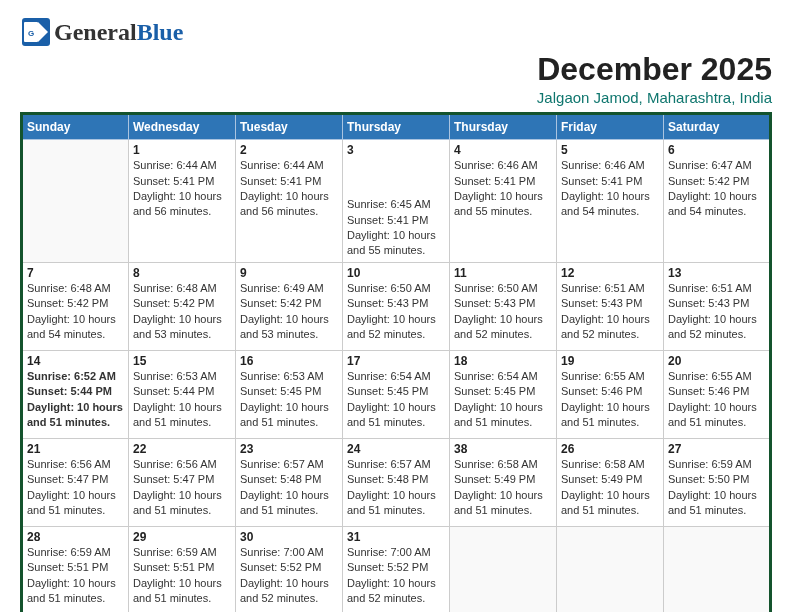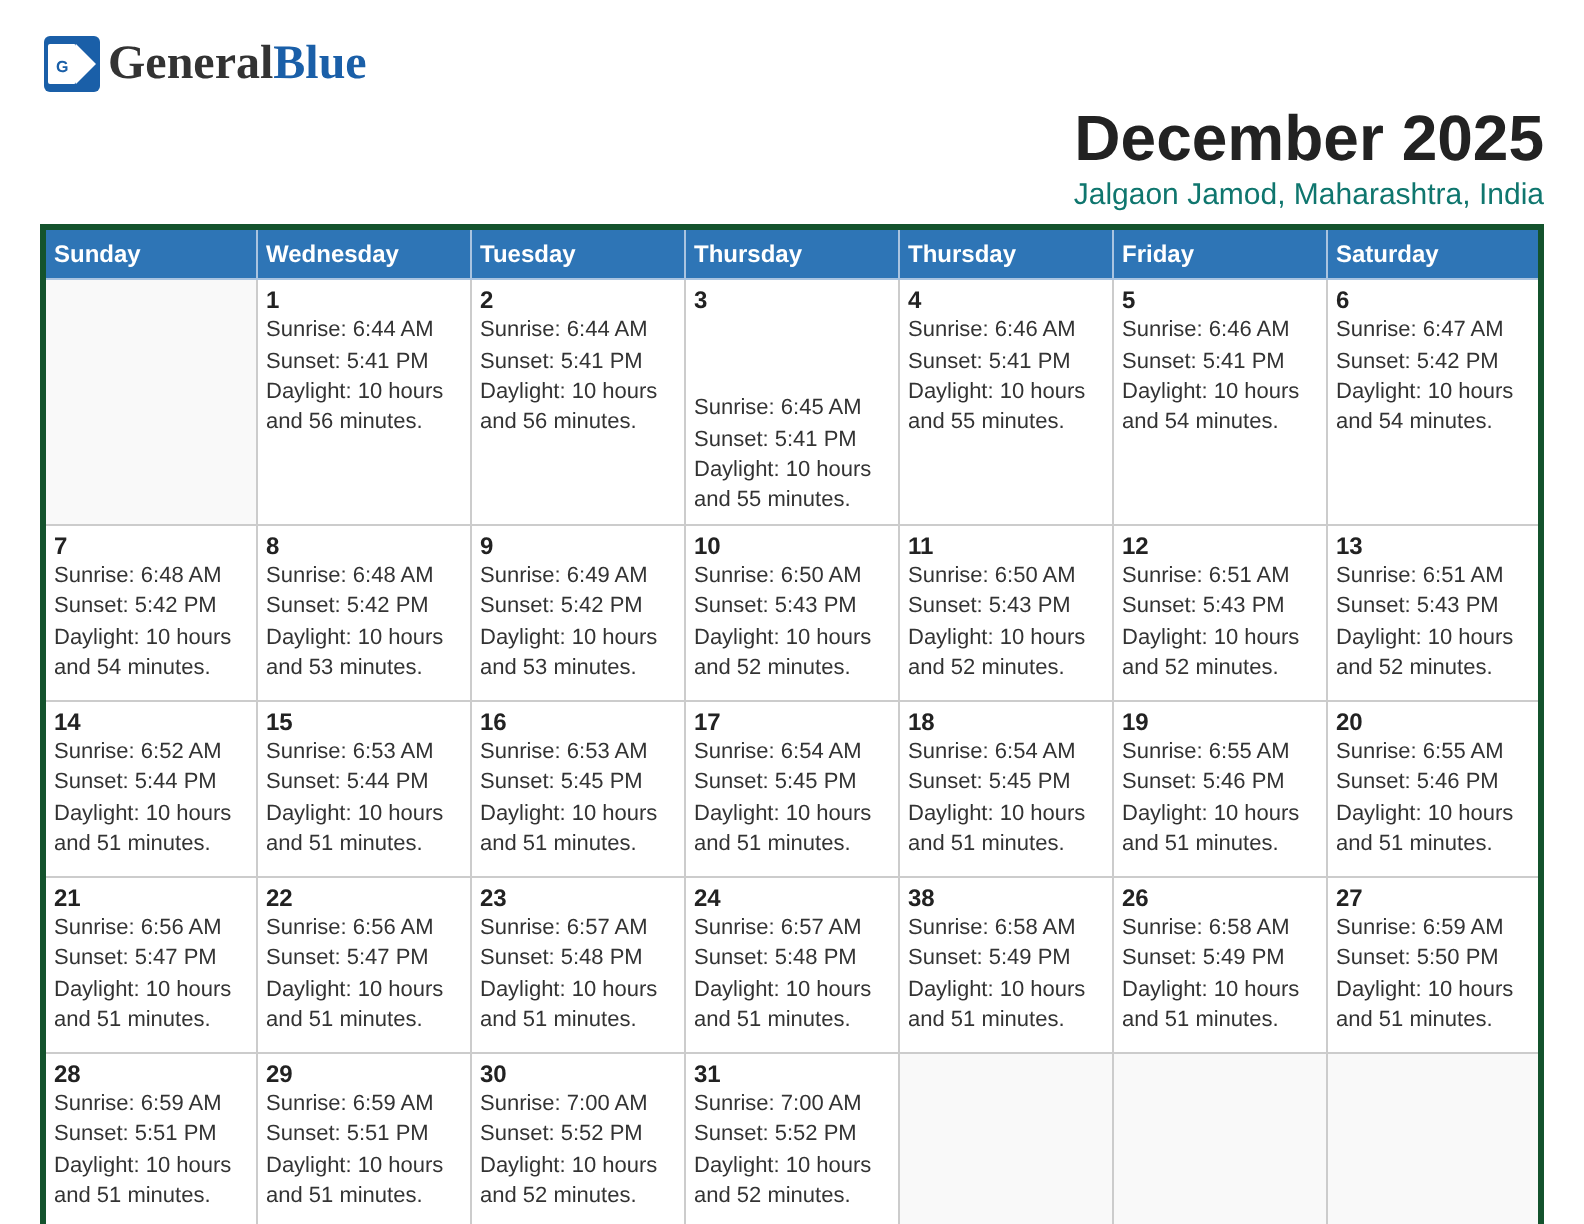--- a/index.html
+++ b/index.html
@@ -228,21 +228,21 @@
             <span class="cell-day">13</span>
             <div class="cell-info" style="white-space: pre-line;">Sunrise: 6:51 AM
 Sunset: 5:43 PM
 Daylight: 10 hours
 and 52 minutes.</div>
           </td>
         </tr>
         <tr>
           <td>
             <span class="cell-day">14</span>
-            <div class="cell-info" style="white-space: pre-line;">Sunrise: 6:52 AM
+            <div class="cell-info" style="white-space: pre-line; font-weight: bold;">Sunrise: 6:52 AM
 Sunset: 5:44 PM
 Daylight: 10 hours
 and 51 minutes.</div>
           </td>
           <td>
             <span class="cell-day">15</span>
             <div class="cell-info" style="white-space: pre-line;">Sunrise: 6:53 AM
 Sunset: 5:44 PM
 Daylight: 10 hours
 and 51 minutes.</div>

